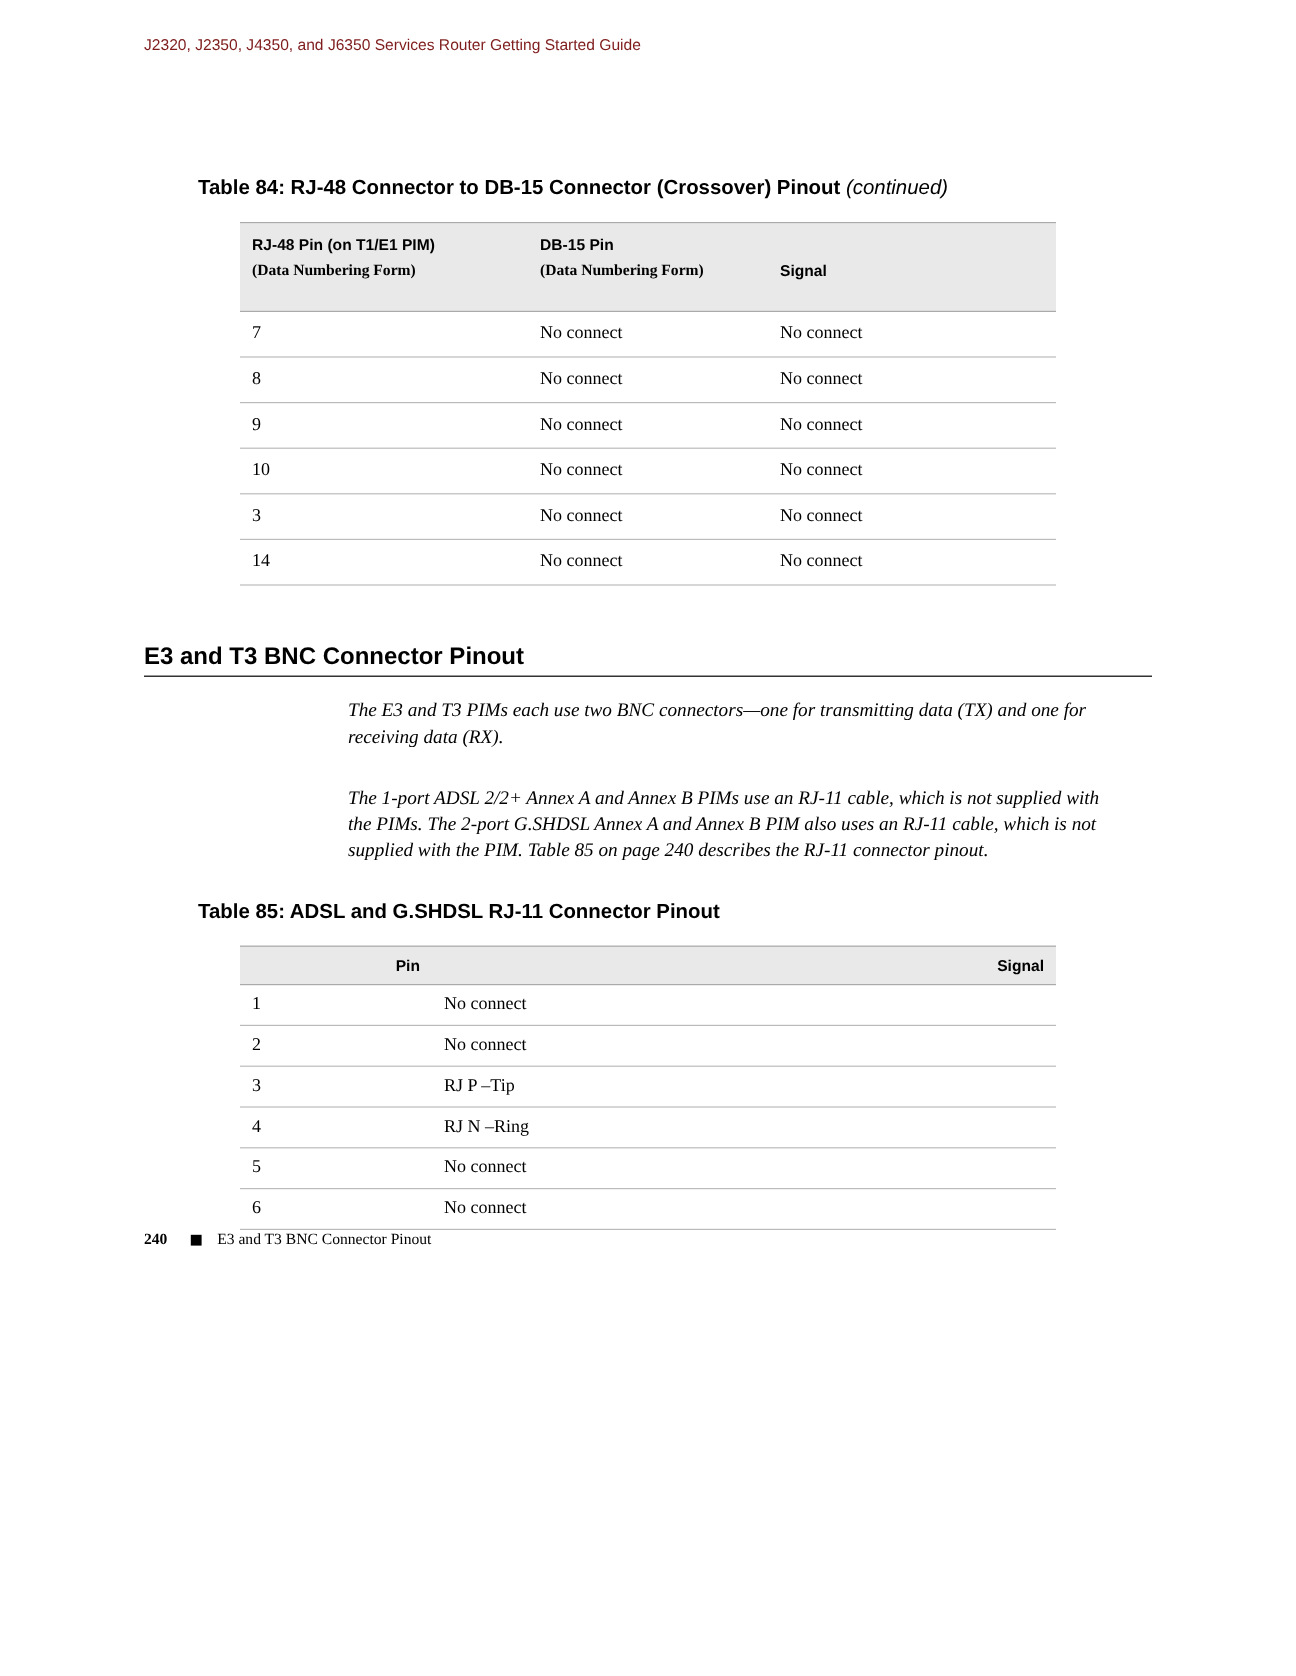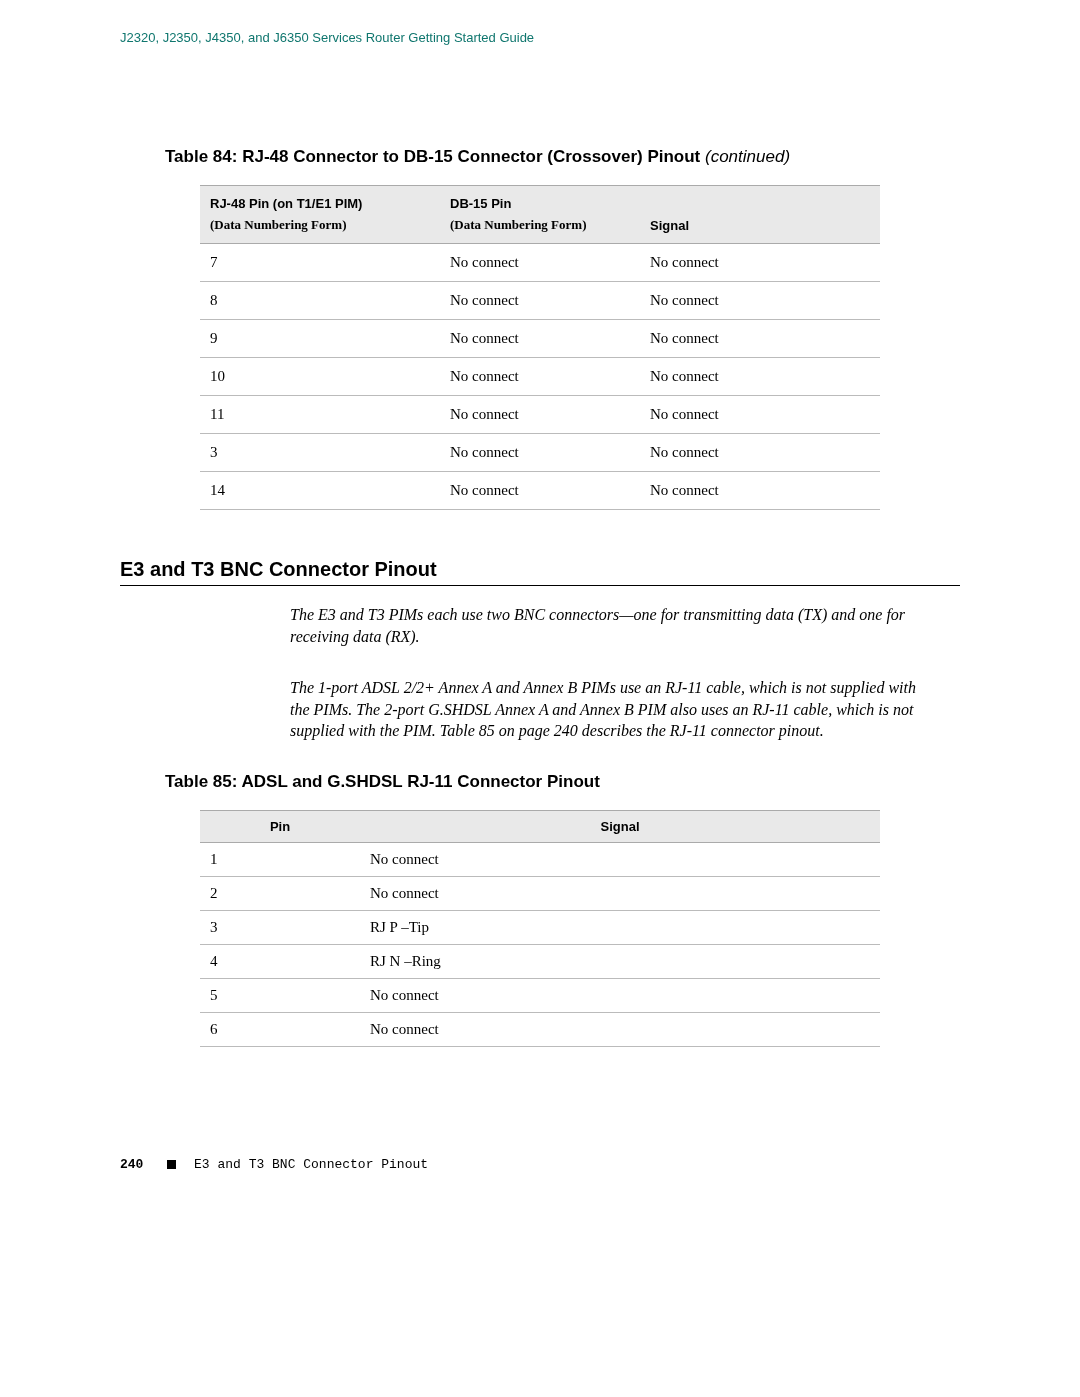--- a/index.html
+++ b/index.html
@@ -9,21 +9,21 @@
     font-family: Georgia, 'Times New Roman', serif;
     color: #000;
     width: 1080px;
   }
   .page {
     padding: 30px 120px 40px 120px;
   }
   .header-title {
     font-family: Verdana, Arial, sans-serif;
     font-size: 13px;
-    color: #0f766e;
+    color: #7f1d1d;
     padding-bottom: 12px;
     margin-bottom: 90px;
   }
   .table-caption {
     font-family: Arial, Helvetica, sans-serif;
     font-weight: bold;
     font-size: 17px;
     margin-left: 45px;
     margin-bottom: 18px;
   }
@@ -36,21 +36,21 @@
     margin-left: 80px;
     width: 680px;
     font-family: Verdana, Arial, sans-serif;
     font-size: 14px;
   }
   table.pinout th {
     background: #e9e9e9;
     text-align: left;
     font-weight: bold;
     vertical-align: bottom;
-    padding: 10px 10px 10px 10px;
+    padding: 10px 10px 26px 10px;
     border-top: 1px solid #aaa;
     border-bottom: 1px solid #aaa;
     font-size: 13px;
   }
   table.pinout td {
     padding: 10px 10px;
     border-bottom: 1px solid #bbb;
     font-family: Georgia, 'Times New Roman', serif;
     font-size: 15px;
   }
@@ -82,36 +82,35 @@
   }
   table.pinout2 {
     border-collapse: collapse;
     margin-left: 80px;
     width: 680px;
     font-family: Verdana, Arial, sans-serif;
     font-size: 14px;
   }
   table.pinout2 th {
     background: #e9e9e9;
-    text-align: center;
+    text-align: right;
     font-weight: bold;
     padding: 8px 10px;
     border-top: 1px solid #aaa;
     border-bottom: 1px solid #aaa;
     font-size: 13px;
   }
   table.pinout2 td {
     padding: 8px 10px;
     border-bottom: 1px solid #bbb;
     font-family: Georgia, 'Times New Roman', serif;
     font-size: 15px;
   }
   .footer {
-    margin-top: 110px;
-    font-family: Liberation Mono, monospace;
+    font-family: Liberation Serif, serif;
     font-size: 13px;
   }
   .footer .pn {
     font-weight: bold;
   }
   .footer .sq {
     display: inline-block;
     width: 9px;
     height: 9px;
     background: #000;
@@ -166,25 +165,20 @@
           <td>9</td>
           <td>No connect</td>
           <td>No connect</td>
         </tr>
         <tr>
           <td>10</td>
           <td>No connect</td>
           <td>No connect</td>
         </tr>
         <tr>
-          <td>11</td>
-          <td>No connect</td>
-          <td>No connect</td>
-        </tr>
-        <tr>
           <td>3</td>
           <td>No connect</td>
           <td>No connect</td>
         </tr>
         <tr>
           <td>14</td>
           <td>No connect</td>
           <td>No connect</td>
         </tr>
       </tbody>

